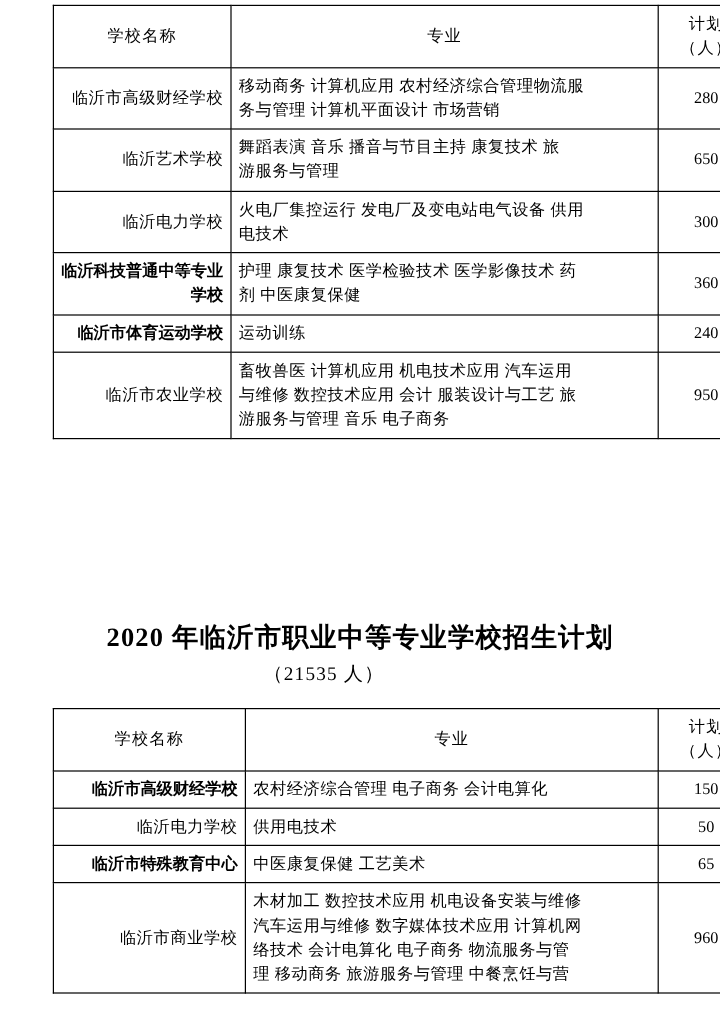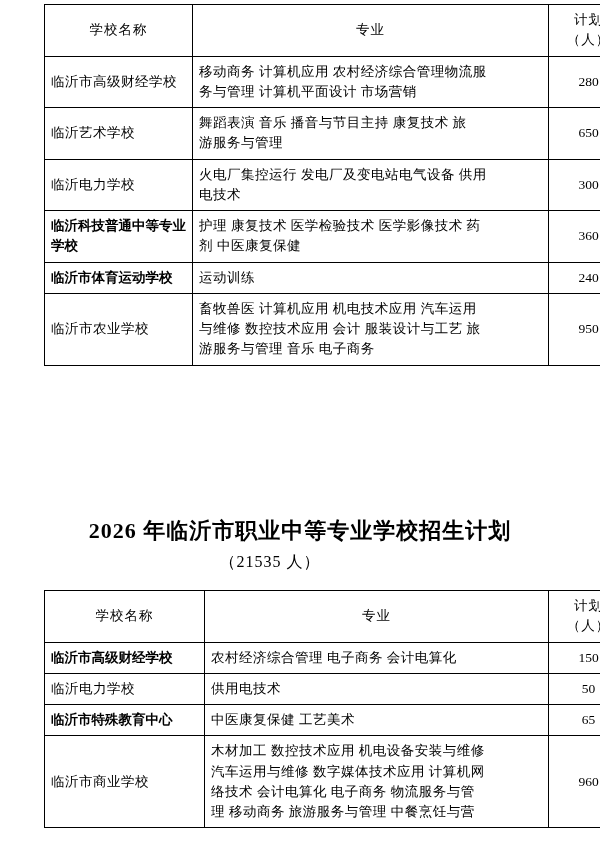--- a/index.html
+++ b/index.html
@@ -51,21 +51,21 @@
     position: absolute;
     left: 8px;
     top: 590px;
     width: 584px;
   }
   #table-two col.c-school { width: 160px; }
   #table-two col.c-major  { width: 344px; }
   #table-two col.c-plan   { width: 80px; }
 
   .cell-school {
-    text-align: left;
+    text-align: right;
     letter-spacing: 0.5px;
   }
   .cell-major {
     text-align: left;
     letter-spacing: 0.5px;
   }
   .cell-plan {
     text-align: center;
   }
   .hdr td {
@@ -168,21 +168,21 @@
         <td class="cell-major">
           <span class="major-line">畜牧兽医  计算机应用  机电技术应用  汽车运用</span>
           <span class="major-line">与维修  数控技术应用  会计  服装设计与工艺  旅</span>
           <span class="major-line">游服务与管理  音乐  电子商务</span>
         </td>
         <td class="cell-plan">950</td>
       </tr>
     </tbody>
   </table>
 
-  <div class="section-title">2026 年临沂市职业中等专业学校招生计划</div>
+  <div class="section-title">2020 年临沂市职业中等专业学校招生计划</div>
   <div class="section-subtitle">（21535 人）</div>
 
   <table class="doc-table" id="table-two">
     <colgroup>
       <col class="c-school">
         <col class="c-major">
         <col class="c-plan">
     </colgroup>
     <tbody>
       <tr class="hdr">

